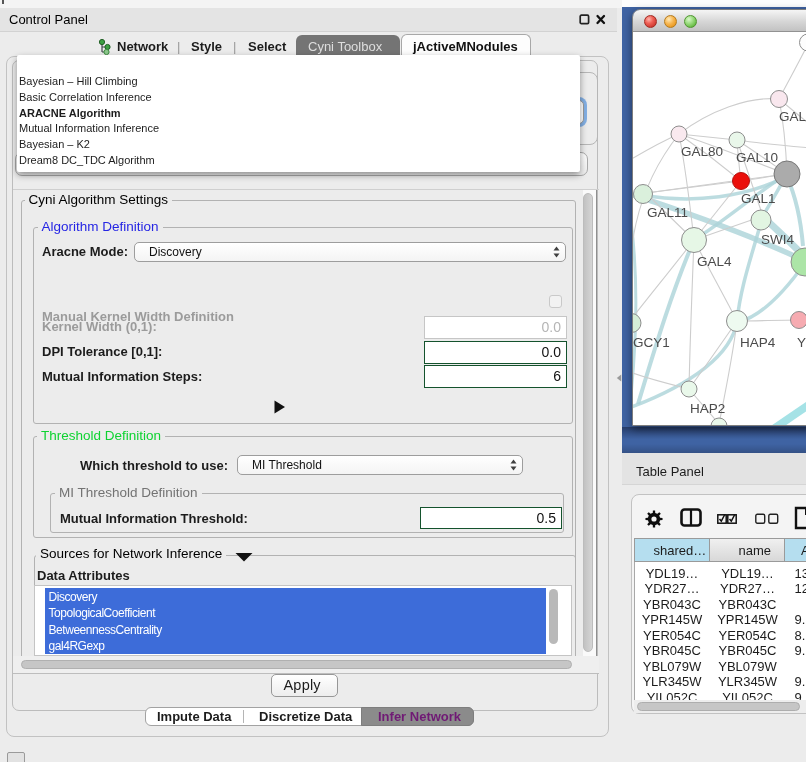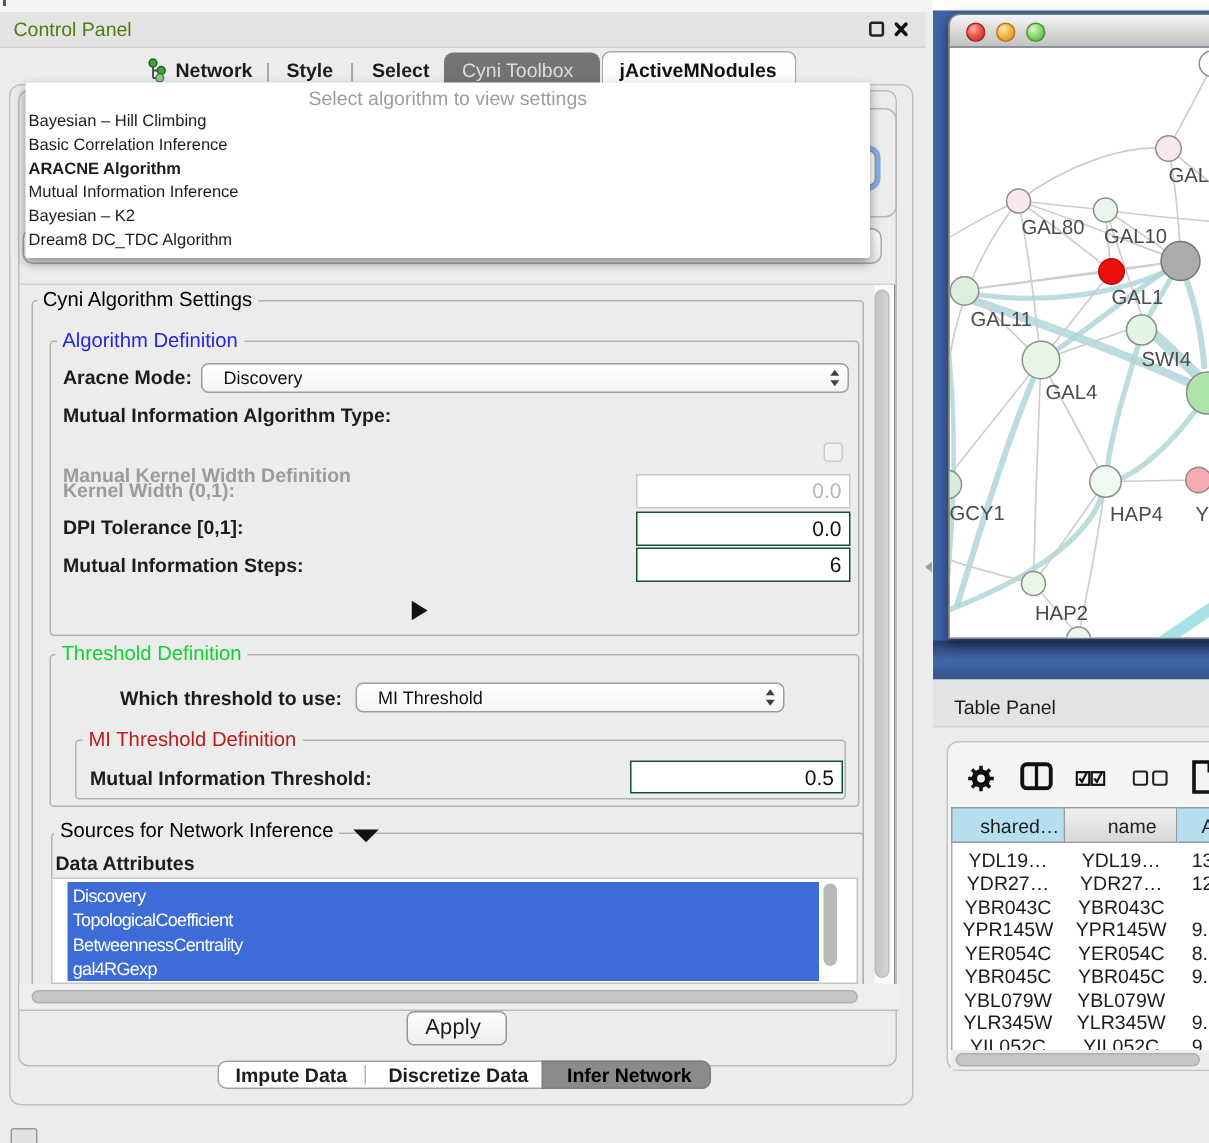--- a/index.html
+++ b/index.html
@@ -19,21 +19,21 @@
 .glbl{position:absolute;background:#ececec;padding:0 4px;font-size:13px;line-height:14px;white-space:nowrap;}
 </style>
 </head>
 <body>
 <div id="app">
 
 <div class="abs" style="left:0;top:0;width:622px;height:762px;background:#ececec;"></div>
 <div class="abs" style="left:0;top:0;width:622px;height:8px;background:#f4f4f4;"></div>
 <div class="abs" style="left:2px;top:0;width:2px;height:4px;background:#555;"></div>
 <div class="abs" style="left:0;top:8px;width:617px;height:23px;background:#e4e4e4;border-bottom:1px solid #d2d2d2;"></div>
-<div class="lbl" style="left:9px;top:13px;font-size:13px;color:#4d7c0f;">Control Panel</div>
+<div class="lbl" style="left:9px;top:13px;font-size:13px;color:#000000;">Control Panel</div>
 
 <svg class="abs" style="left:579px;top:14px;" width="28" height="11" viewBox="0 0 28 11">
  <rect x="1.2" y="1.2" width="8.4" height="8.4" rx="1.2" fill="none" stroke="#222" stroke-width="1.7"></rect>
  <path d="M18.5 2 L25 9 M25 2 L18.5 9" stroke="#111" stroke-width="2.3" stroke-linecap="round"></path>
 </svg>
 
 <div class="abs" style="left:6px;top:56px;width:603px;height:681px;border:1px solid #c2c2c2;border-radius:8px;background:#ececec;box-sizing:border-box;"></div>
 <div class="abs" style="left:12px;top:60px;width:586px;height:651px;border:1px solid #bcbcbc;border-radius:7px;background:#ececec;box-sizing:border-box;"></div>
 
 <div class="abs" style="left:296px;top:35px;width:104px;height:23px;background:#747474;border-radius:6px 6px 0 0;"></div>
@@ -64,21 +64,20 @@
   <div class="glbl" style="left:28.5px;top:30px;color:#2525e4;font-size:13.5px;">Algorithm Definition</div>
 
   <div class="lbl b" style="left:33px;top:55px;">Aracne Mode:</div>
   <div class="combo" style="left:125px;top:51.5px;width:431.5px;height:20px;">
           <span>Discovery</span>
     <svg class="carr" width="7" height="12" viewBox="0 0 7 12">
             <path d="M3.5 0.5 L6.5 4.5 H0.5z" fill="#3f3f3f"></path>
             <path d="M3.5 11.5 L0.5 7.5 H6.5z" fill="#3f3f3f"></path>
           </svg>
   </div>
-  <div class="lbl b" style="left:33px;top:80px;">Mutual Information Algorithm Type:</div>
   <div class="lbl b gray" style="left:33px;top:105px;margin-top:15px;">Manual Kernel Width Definition</div>
   <div class="abs" style="left:540px;top:105px;width:13px;height:13px;background:#f2f2f2;border:1px solid #c9c9c9;border-radius:3px;box-sizing:border-box;"></div>
 
   <div class="lbl b gray" style="left:33px;top:130px;">Kernel Width (0,1):</div>
   <div class="field" style="left:415px;top:126px;width:143px;height:23px;border-color:#c6c6c6;color:#b5b5b5;line-height:21px;font-size:14px;">0.0</div>
   <div class="lbl b" style="left:33px;top:155px;">DPI Tolerance [0,1]:</div>
   <div class="field" style="left:415px;top:150.5px;width:143px;height:23px;line-height:21px;font-size:14px;">0.0</div>
   <div class="lbl b" style="left:33px;top:180px;">Mutual Information Steps:</div>
   <div class="field" style="left:415px;top:174.5px;width:143px;height:23px;line-height:21px;font-size:14px;">6</div>
 
@@ -92,21 +91,21 @@
   <div class="lbl b" style="left:71px;top:269px;">Which threshold to use:</div>
   <div class="combo" style="left:228px;top:265px;width:286px;height:20px;">
           <span>MI Threshold</span>
     <svg class="carr" width="7" height="12" viewBox="0 0 7 12">
             <path d="M3.5 0.5 L6.5 4.5 H0.5z" fill="#3f3f3f"></path>
             <path d="M3.5 11.5 L0.5 7.5 H6.5z" fill="#3f3f3f"></path>
           </svg>
   </div>
 
   <div class="group" style="left:41px;top:303px;width:512px;height:38px;"></div>
-  <div class="glbl" style="left:46px;top:296px;color:#b91c1c;font-size:13.5px;">MI Threshold Definition</div>
+  <div class="glbl" style="left:46px;top:296px;color:#737373;font-size:13.5px;">MI Threshold Definition</div>
   <div class="lbl b" style="left:51px;top:322px;">Mutual Information Threshold:</div>
   <div class="field" style="left:411px;top:316.5px;width:142px;height:22px;line-height:20px;font-size:14px;">0.5</div>
 
   <div class="group" style="left:24.5px;top:364.5px;width:540px;height:120px;border-radius:3px 3px 0 0;"></div>
   <div class="glbl" style="left:27px;top:357px;font-size:13.5px;">Sources for Network Inference</div>
   <svg class="abs" style="left:226px;top:362px;" width="18" height="10" viewBox="0 0 18 10">
           <path d="M0.5 1 L17.5 1 L9 9.5z" fill="#111"></path>
         </svg>
   <div class="lbl b" style="left:28px;top:378.5px;">Data Attributes</div>
 
@@ -128,34 +127,33 @@
 <div class="abs" style="left:13px;top:672.5px;width:586px;height:1px;background:#bdbdbd;"></div>
 
 <div class="abs" style="left:271px;top:674px;width:67px;height:23px;background:linear-gradient(#ffffff,#ededed);border:1px solid #979797;border-radius:5px;box-sizing:border-box;"></div>
 <div class="lbl" style="left:283.5px;top:678px;font-size:14.5px;letter-spacing:0.2px;">Apply</div>
 
 <div class="abs" style="left:145px;top:707px;width:329px;height:19px;background:#fff;border:1px solid #a2a2a2;border-radius:6px;box-sizing:border-box;"></div>
 <div class="abs" style="left:361px;top:707px;width:113px;height:19px;background:#8b8b8b;border:1px solid #7e7e7e;border-radius:0 6px 6px 0;box-sizing:border-box;"></div>
 <div class="abs" style="left:243px;top:710px;width:1px;height:13px;background:#b5b5b5;"></div>
 <div class="lbl b" style="left:157px;top:709.5px;">Impute Data</div>
 <div class="lbl b" style="left:259px;top:709.5px;">Discretize Data</div>
-<div class="lbl b" style="left:378px;top:709.5px;color:#000000;">Infer Network</div>
+<div class="lbl b" style="left:378px;top:709.5px;color:#701a75;">Infer Network</div>
 
 <div class="abs" style="left:7px;top:752px;width:16px;height:14px;background:#e2e2e2;border:1px solid #9a9a9a;border-radius:2px;"></div>
 
 <svg class="abs" style="left:615.5px;top:373.5px;" width="6" height="8" viewBox="0 0 6 9">
       <path d="M5.5 0.5 L0.5 4.5 L5.5 8.5z" fill="#9a9a9a"></path>
     </svg>
 
 <div class="abs" style="left:26px;top:72px;width:572px;height:73px;border:1px solid #b6b6b6;border-radius:8px;box-sizing:border-box;"></div>
 <div class="abs" style="left:30px;top:100px;width:554px;height:24px;background:#fff;border:1px solid #9a9a9a;border-radius:5px;box-sizing:border-box;box-shadow:0 0 0 3px rgba(120,168,226,0.9);"></div>
 <div class="abs" style="left:15px;top:152px;width:573px;height:24px;background:linear-gradient(#fdfdfd,#ececec);border:1px solid #a9a9a9;border-radius:7px;box-sizing:border-box;"></div>
 
 <div class="abs" style="left:17px;top:55px;width:563px;height:117px;background:#fff;border-radius:2px;box-shadow:0 3px 7px rgba(0,0,0,0.4);"></div>
-<div class="lbl" style="left:17px;top:59px;width:563px;text-align:center;color:#9d9d9d;">Select algorithm to view settings</div>
 <div class="lbl" style="left:19px;top:74px;line-height:15.8px;font-size:11px;">Bayesian – Hill Climbing<br>Basic Correlation Inference<br><b>ARACNE Algorithm</b><br>Mutual Information Inference<br>Bayesian – K2<br>Dream8 DC_TDC Algorithm</div>
 
 <div class="abs" style="left:622px;top:0;width:184px;height:762px;background:#ececec;"></div>
 <div class="abs" style="left:622px;top:0;width:184px;height:7px;background:#fdfdfd;"></div>
 <div class="abs" style="left:622px;top:7px;width:184px;height:446px;background:#3f63a3;"></div>
 <div class="abs" style="left:622px;top:427px;width:184px;height:12px;background:linear-gradient(rgba(10,16,40,0.45),rgba(10,16,40,0));"></div>
 <div class="abs" style="left:622px;top:444px;width:184px;height:9px;background:linear-gradient(rgba(0,0,0,0),rgba(0,0,0,0.18));"></div>
 
 <div class="abs" style="left:632px;top:9px;width:180px;height:417px;border:1px solid #7e7e7e;border-radius:8px 0 0 0;overflow:hidden;box-shadow:0 3px 8px rgba(0,0,0,0.5);box-sizing:border-box;">
   <div style="position:absolute;left:0;top:0;width:100%;height:21px;background:linear-gradient(#f5f5f5,#d6d6d6 55%,#c2c2c2);border-bottom:1px solid #929292;"></div>

